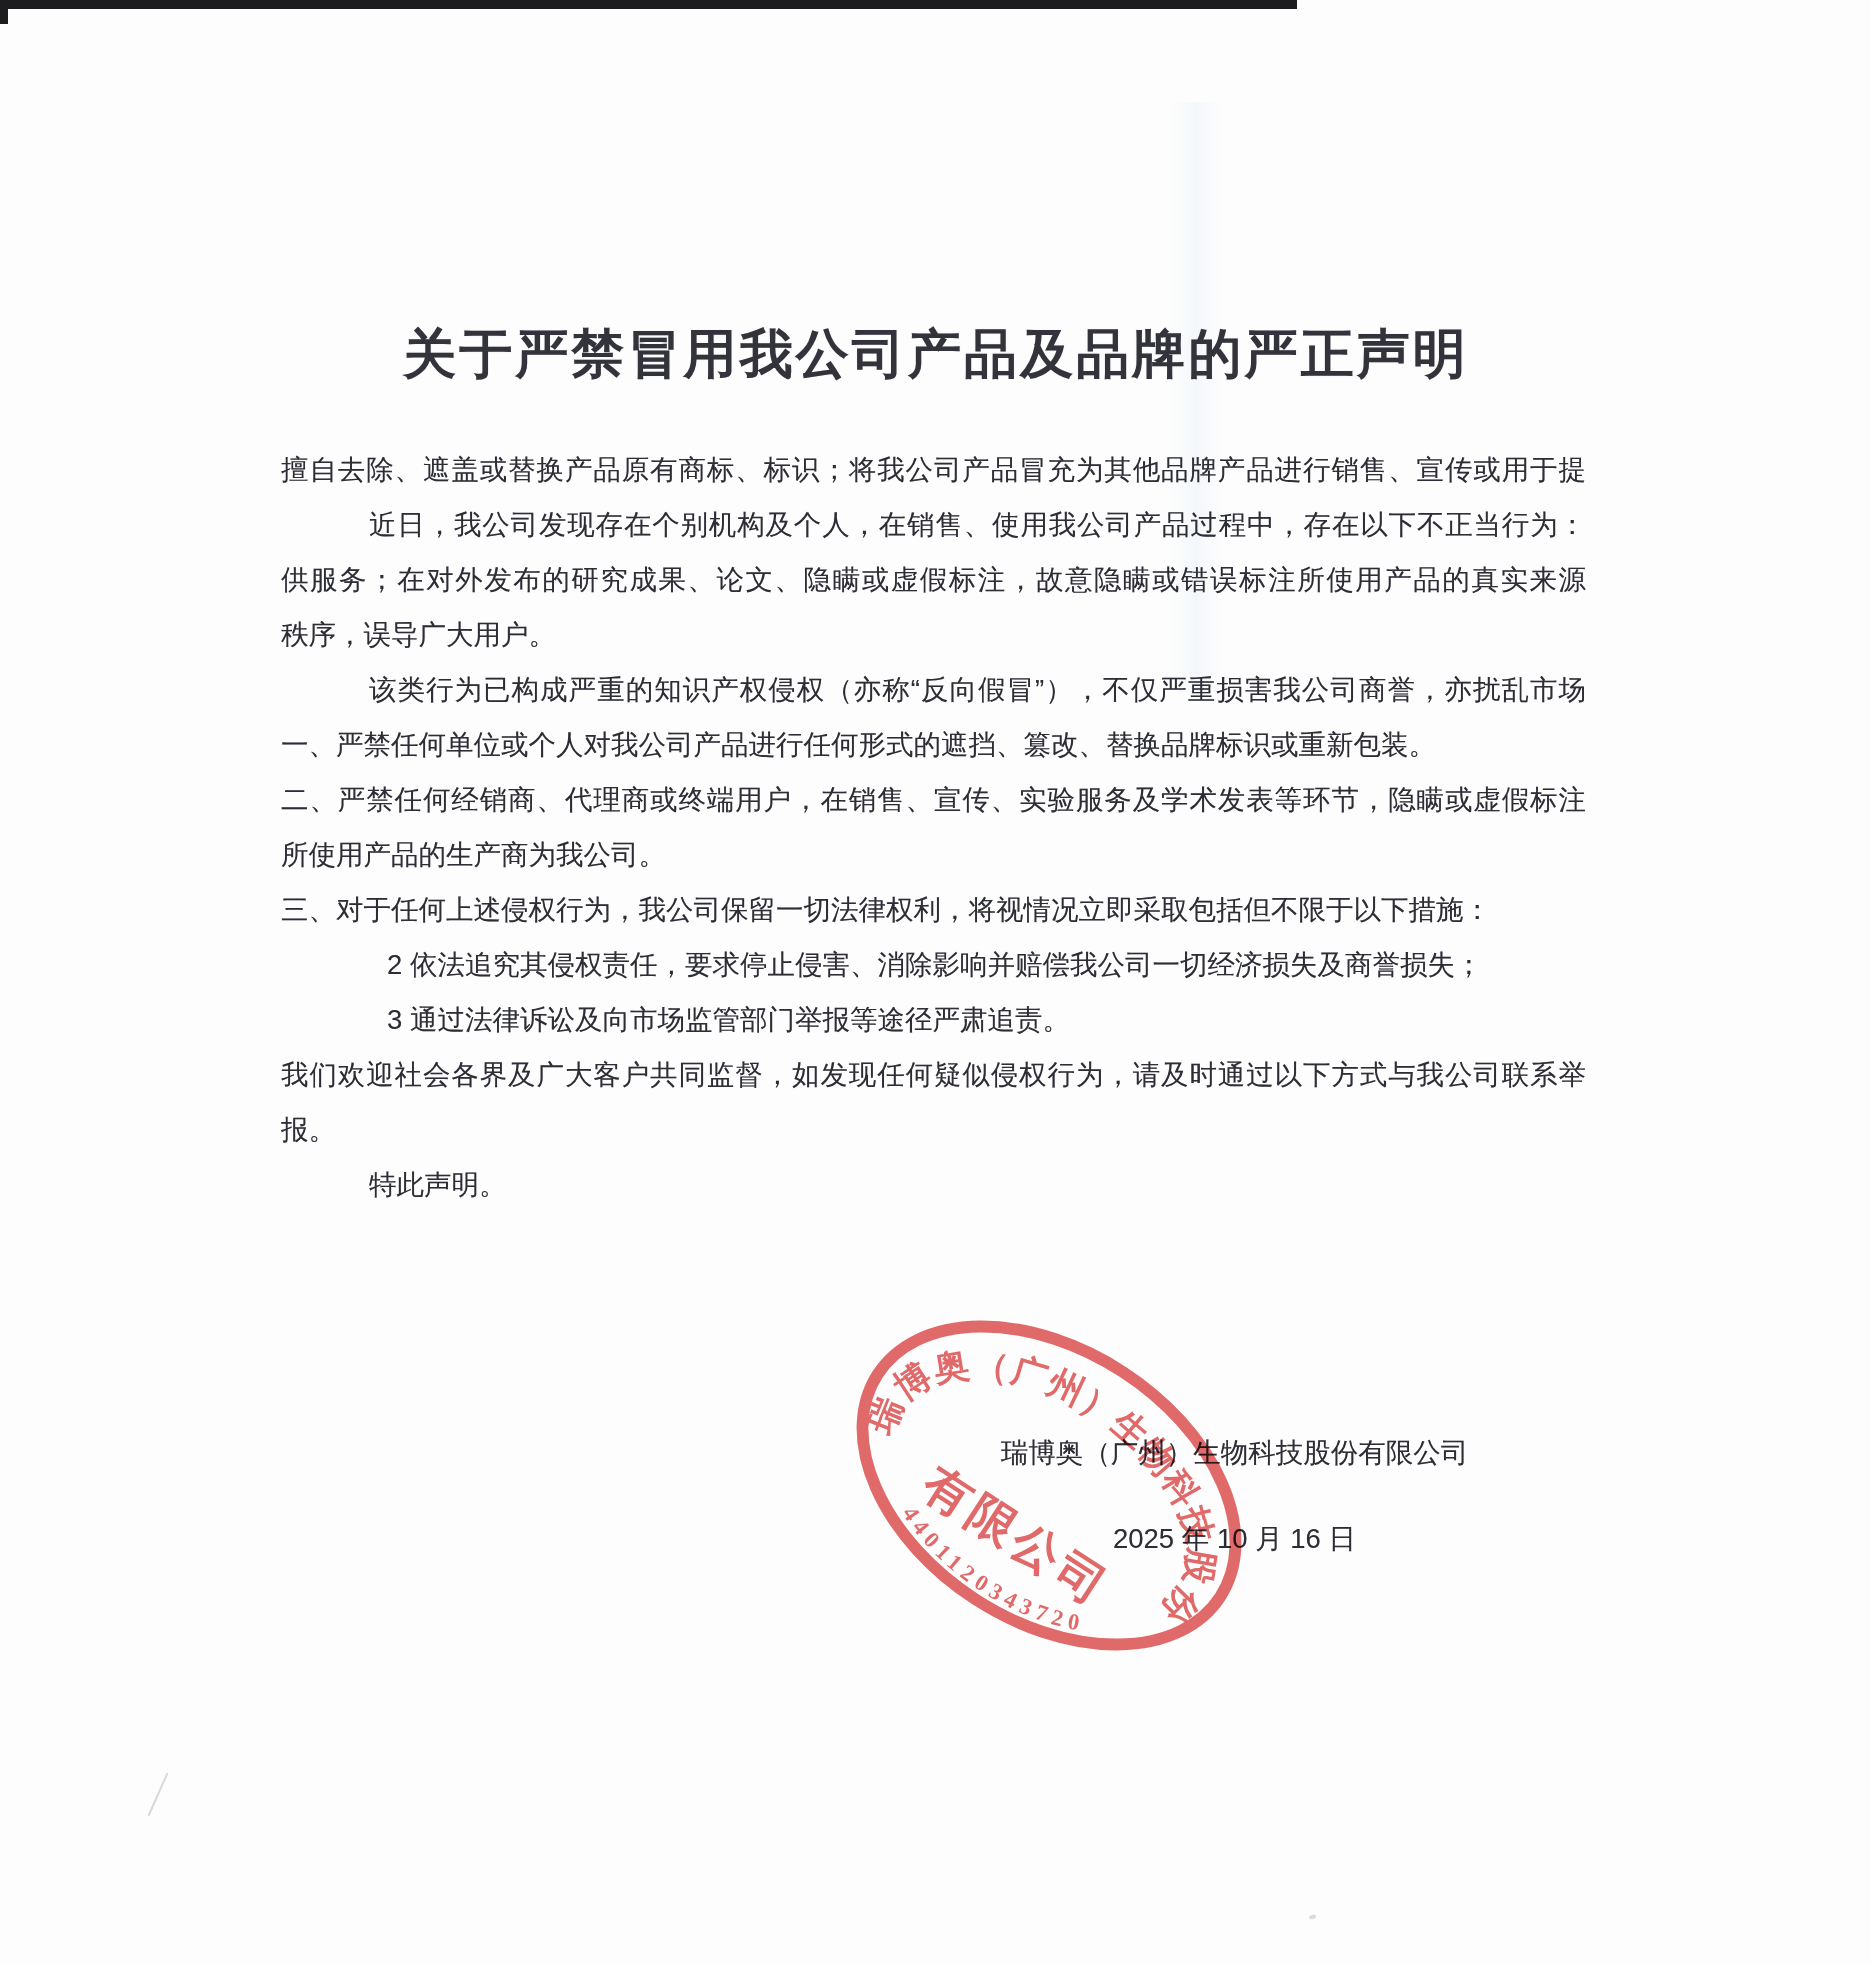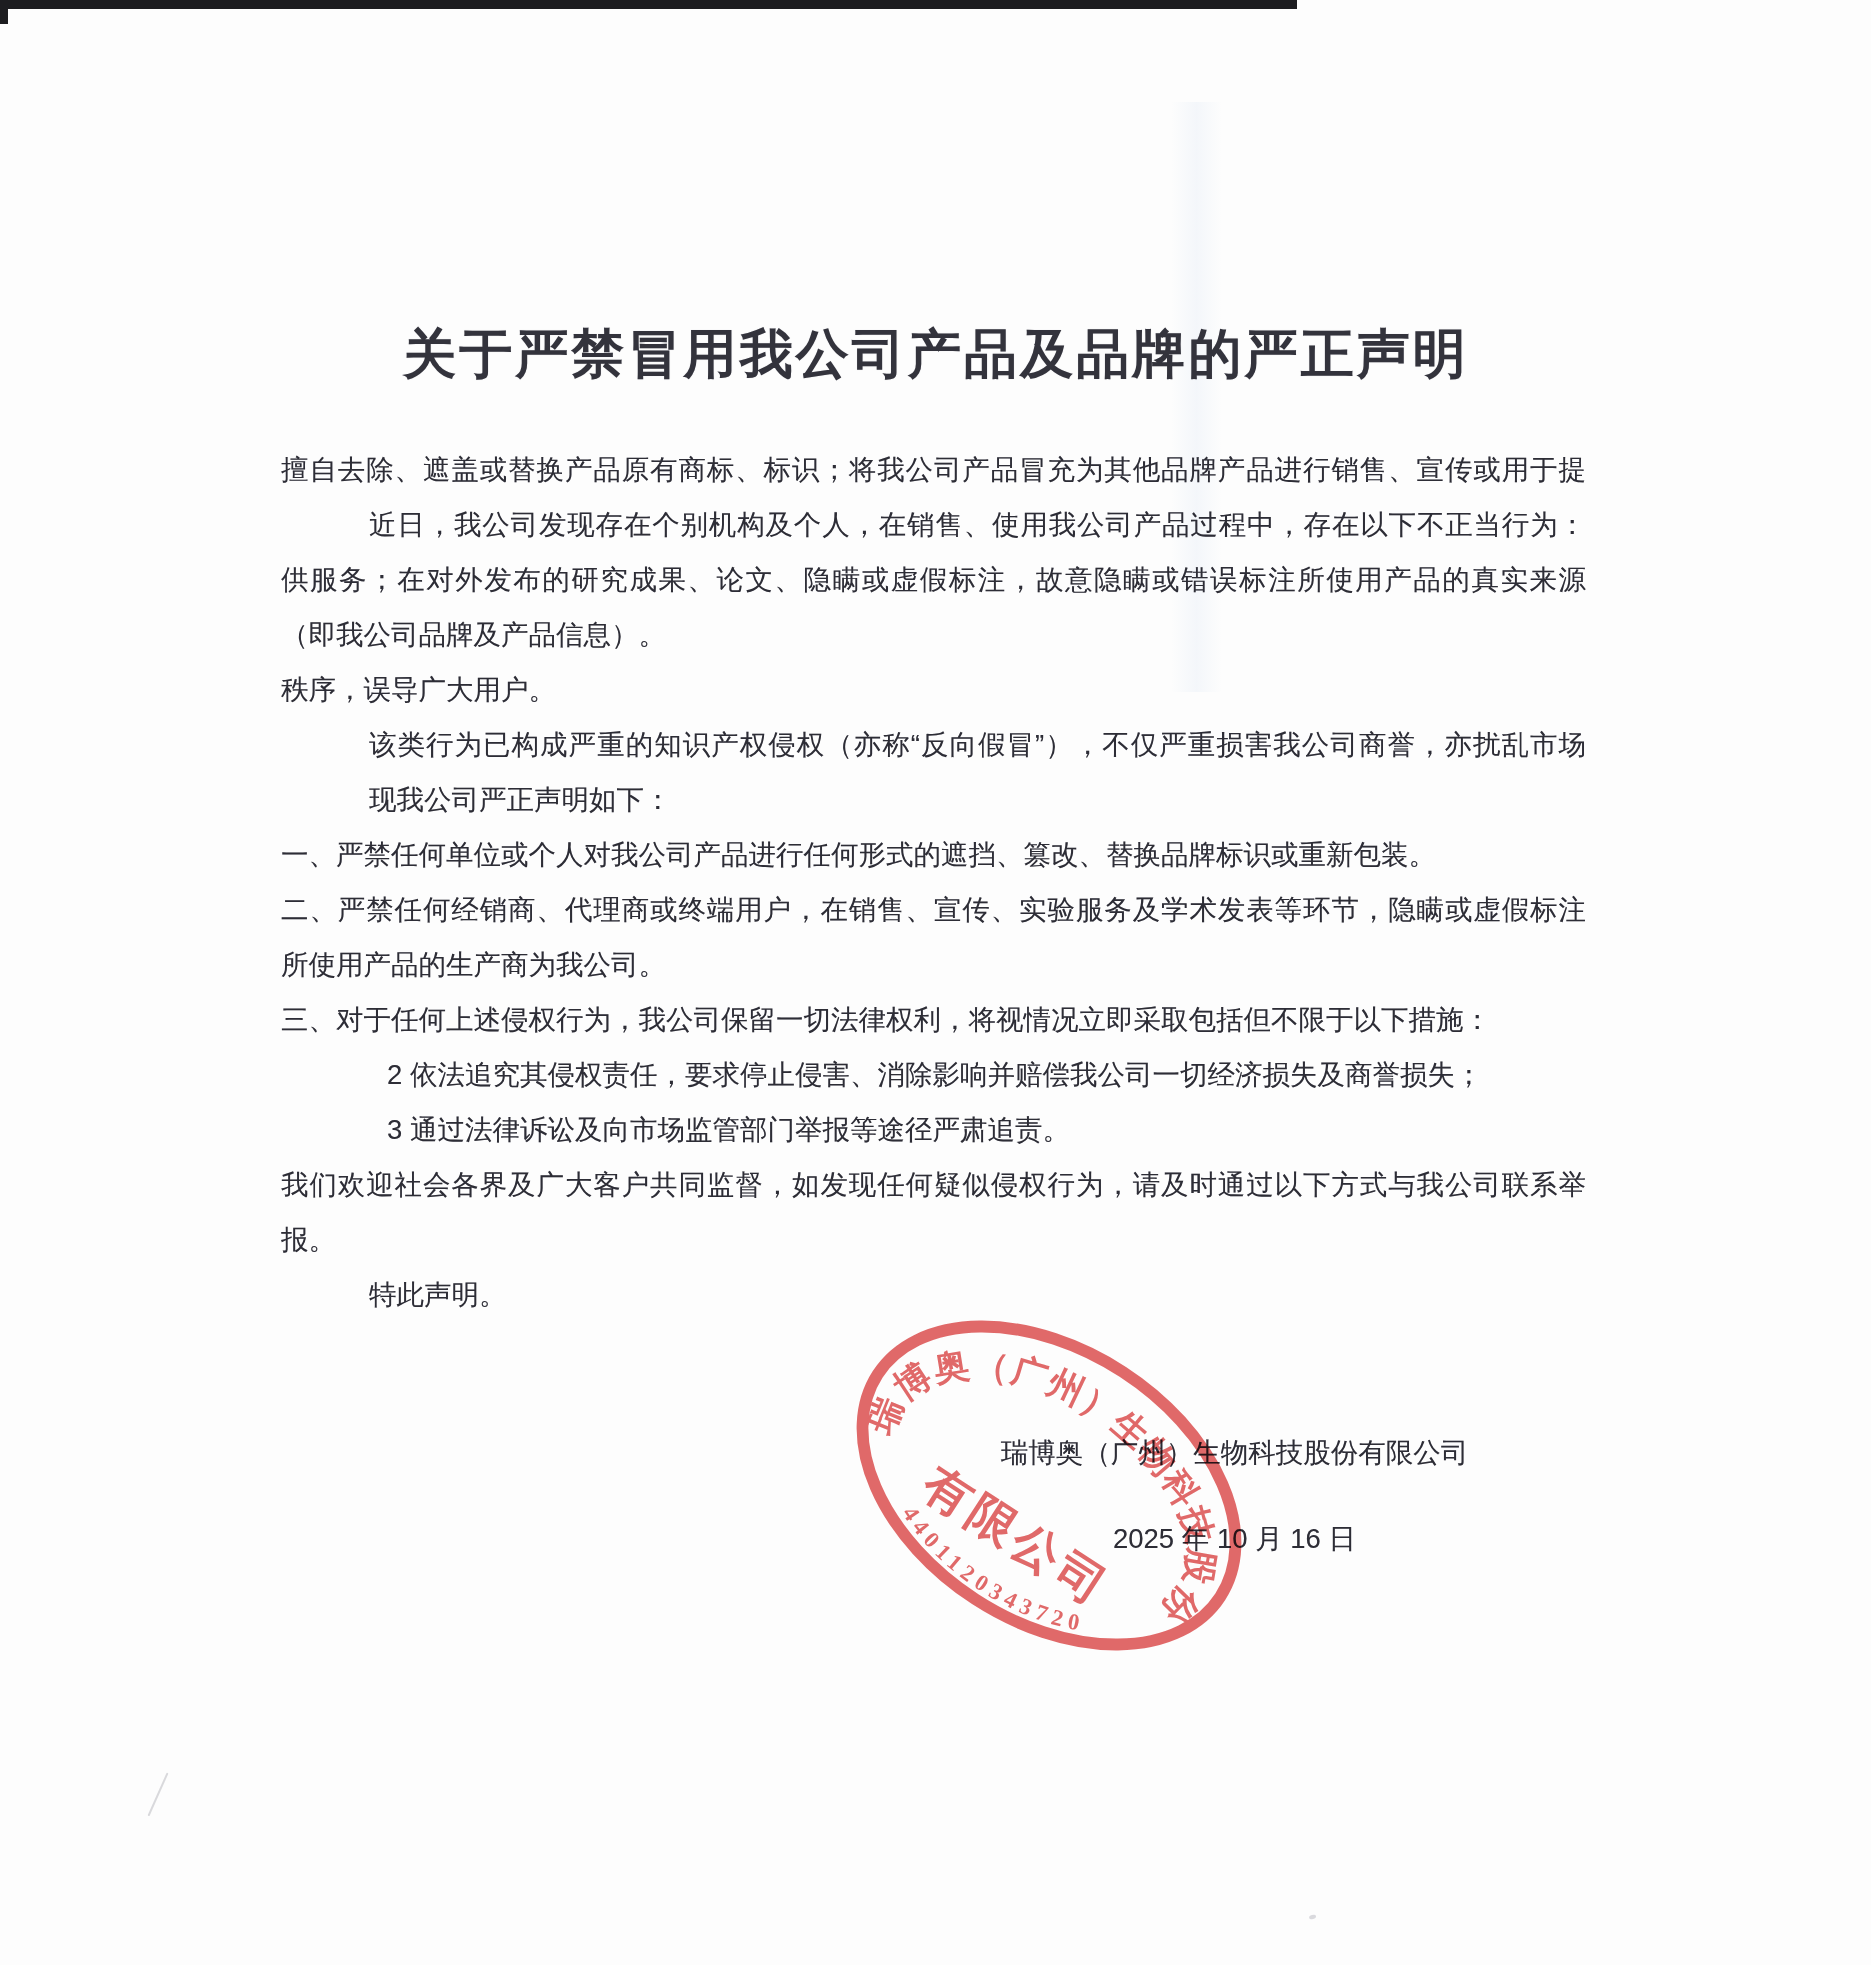--- a/index.html
+++ b/index.html
@@ -63,24 +63,22 @@
   <div class="streak-v"></div>
   <div class="mark-a"></div>
   <div class="mark-b"></div>
 
   <h1 class="title">关于严禁冒用我公司产品及品牌的严正声明</h1>
 
   <div class="body-lines" id="lines">
       <div class="line  just">擅自去除、遮盖或替换产品原有商标、标识；将我公司产品冒充为其他品牌产品进行销售、宣传或用于提</div>
       <div class="line ind2 just">近日，我公司发现存在个别机构及个人，在销售、使用我公司产品过程中，存在以下不正当行为：</div>
       <div class="line  just">供服务；在对外发布的研究成果、论文、隐瞒或虚假标注，故意隐瞒或错误标注所使用产品的真实来源</div>
-      <div class="line">（即我公司品牌及产品信息）。</div>
       <div class="line">秩序，误导广大用户。</div>
       <div class="line ind2 just">该类行为已构成严重的知识产权侵权（亦称“反向假冒”），不仅严重损害我公司商誉，亦扰乱市场</div>
-      <div class="line ind2">现我公司严正声明如下：</div>
       <div class="line">一、严禁任何单位或个人对我公司产品进行任何形式的遮挡、篡改、替换品牌标识或重新包装。</div>
       <div class="line  just">二、严禁任何经销商、代理商或终端用户，在销售、宣传、实验服务及学术发表等环节，隐瞒或虚假标注</div>
       <div class="line">所使用产品的生产商为我公司。</div>
       <div class="line">三、对于任何上述侵权行为，我公司保留一切法律权利，将视情况立即采取包括但不限于以下措施：</div>
       <div class="line ind3">2  依法追究其侵权责任，要求停止侵害、消除影响并赔偿我公司一切经济损失及商誉损失；</div>
       <div class="line ind3">3  通过法律诉讼及向市场监管部门举报等途径严肃追责。</div>
       <div class="line  just">我们欢迎社会各界及广大客户共同监督，如发现任何疑似侵权行为，请及时通过以下方式与我公司联系举</div>
       <div class="line">报。</div>
       <div class="line ind2">特此声明。</div>
     </div>

